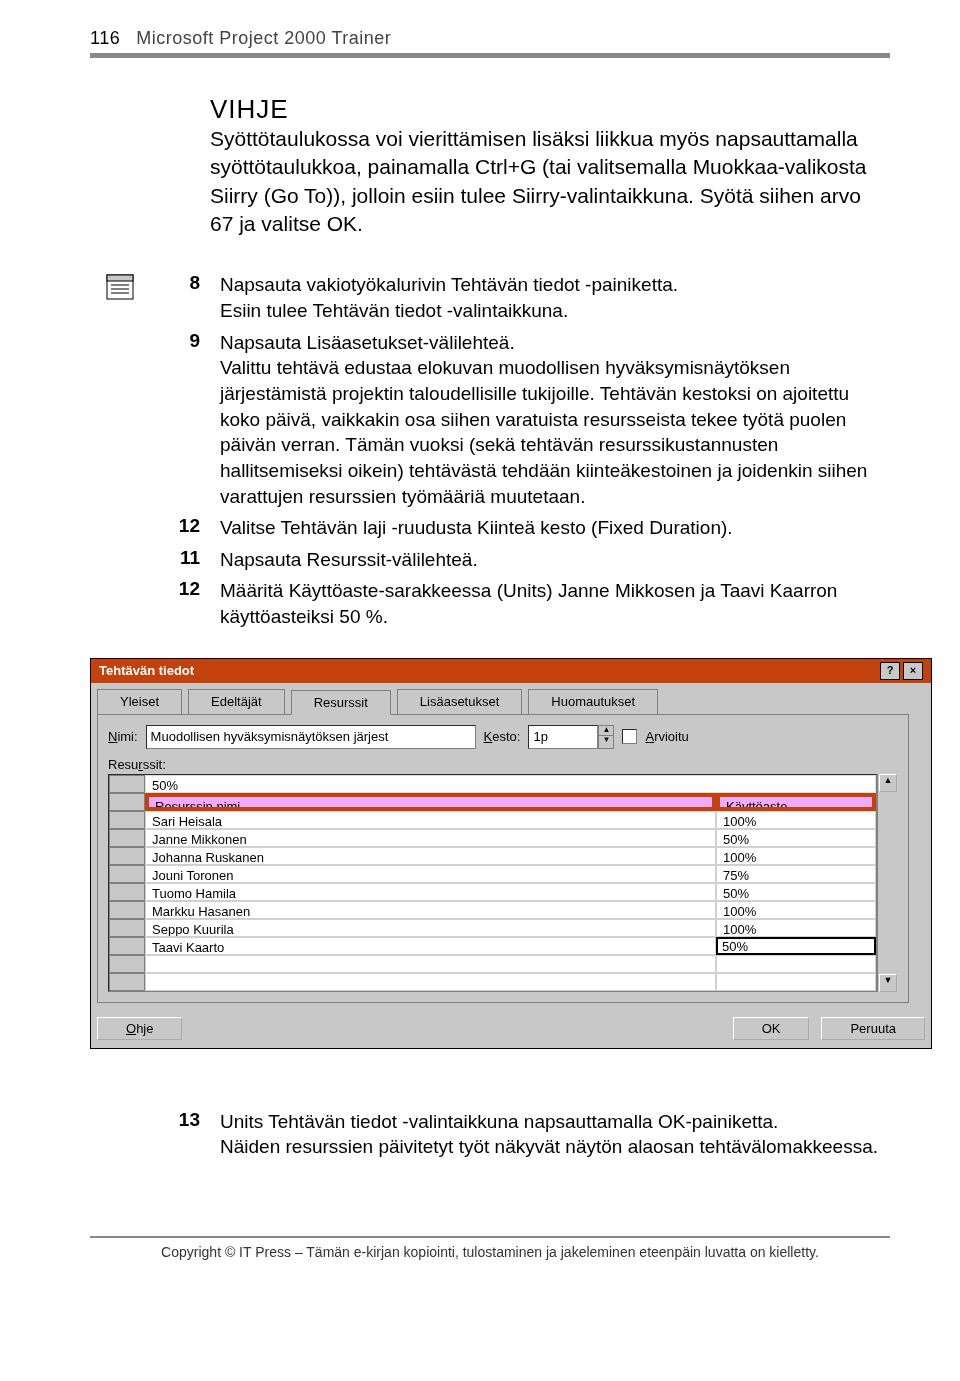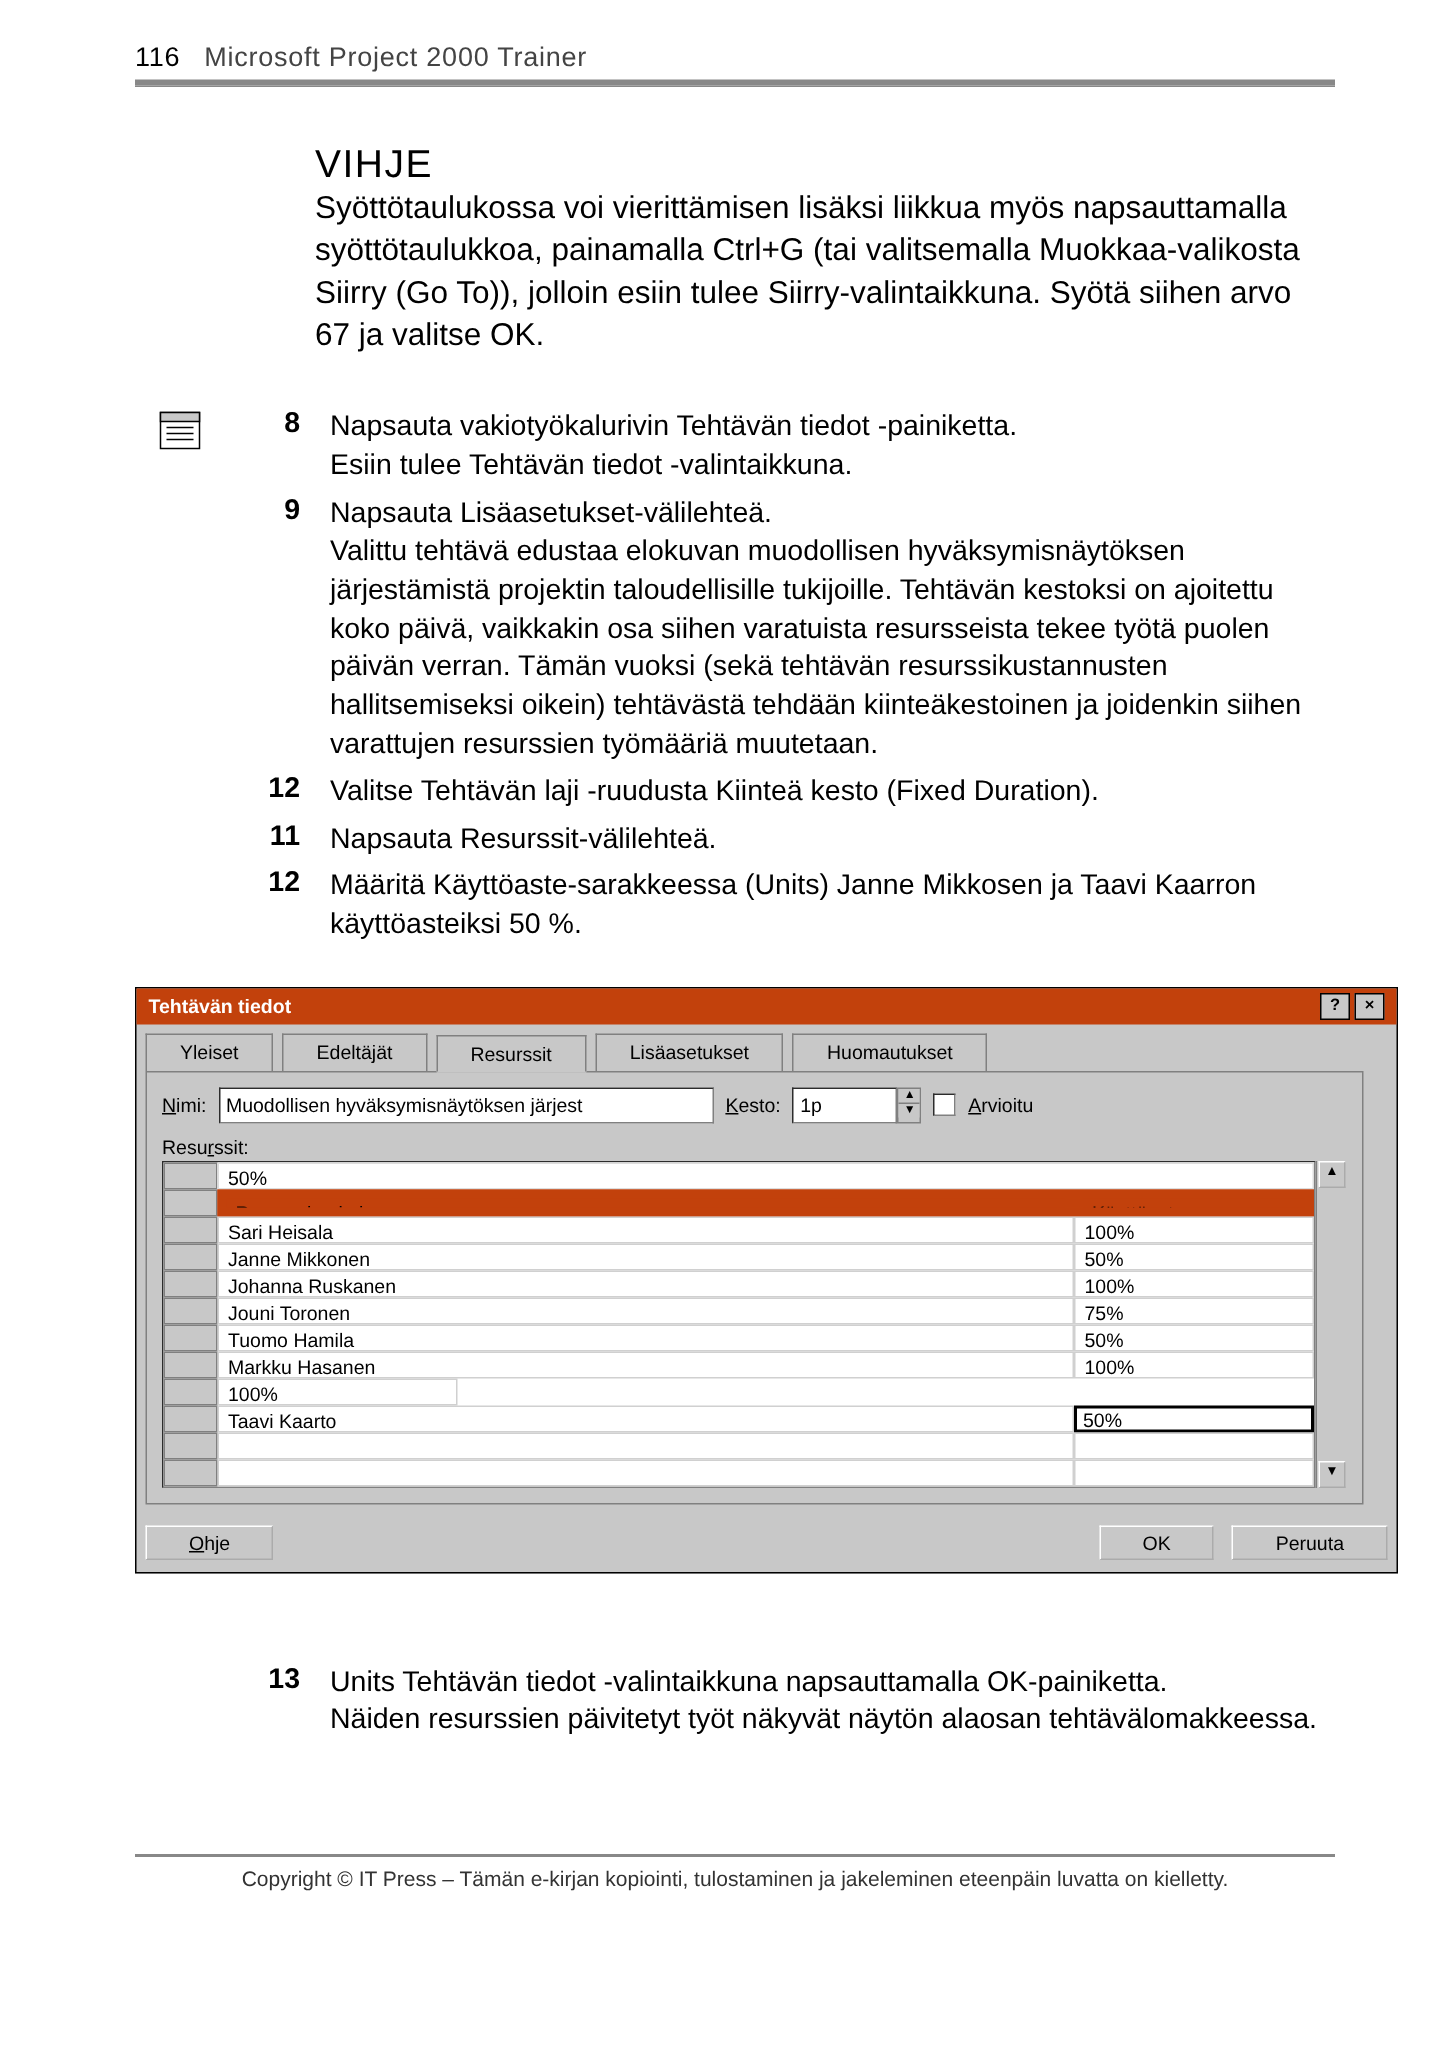--- a/index.html
+++ b/index.html
@@ -32,21 +32,21 @@
   .dlg-row { display:flex; align-items:center; gap:8px; margin-bottom:8px; }
   .dlg-label { font-size:13px; }
   .dlg-label u { text-decoration:underline; }
   .dlg-input { background:#fff; border:1px inset #808080; height:20px; padding:1px 4px; font-size:13px; }
   .dlg-spin { display:flex;border-radius:10px; }
   .dlg-spin-btns { display:flex; flex-direction:column; border:1px solid #808080; }
   .sp { width:14px; height:9px; background:#c8c8c8; border-bottom:1px solid #808080; font-size:8px; text-align:center; line-height:8px; }
   .dlg-check { width:13px; height:13px; border:1px inset #808080; background:#fff; display:inline-block; }
   .grid { border:1px inset #808080; background:#fff; }
   .grid-head, .grid-row { display:flex; }
-  .grid-head .gc { background:#c2410c; border:6px solid #c2410c; }
+  .grid-head .gc { background:#f0abfc; border:4px solid #c2410c; }
   .gc { border:1px solid #d0d0d0; padding:2px 6px; font-size:13px; height:18px; box-sizing:border-box; overflow:hidden; }
   .gc.idx { width:36px; background:#c8c8c8; border:1px solid #808080; text-align:center; }
   .gc.name { flex:1; }
   .gc.pct  { width:160px; }
   .gc.pct.editing { background:#fff; border:2px solid #000; padding:0 4px; }
   .grid-scroll { width:20px; background:#c8c8c8; border-left:1px solid #808080; display:flex; flex-direction:column; justify-content:space-between; align-items:center; }
   .grid-wrap { display:flex; }
   .grid-body { flex:1; }
   .sb-btn { width:16px; height:16px; border:1px outset #fff; background:#c8c8c8; font-size:9px; text-align:center; }
   .dlg-buttons { display:flex; justify-content:space-between; padding:8px 6px; }
@@ -185,20 +185,21 @@
                 <div class="gc name">Tuomo Hamila</div>
                 <div class="gc pct">50%</div>
               </div>
             <div class="grid-row">
                 <div class="gc idx"></div>
                 <div class="gc name">Markku Hasanen</div>
                 <div class="gc pct">100%</div>
               </div>
             <div class="grid-row">
                 <div class="gc idx"></div>
+                <div class="gc name">Seppo Kuurila</div>
                 <div class="gc pct">100%</div>
               </div>
             <div class="grid-row">
                 <div class="gc idx"></div>
                 <div class="gc name">Taavi Kaarto</div>
                 <div class="gc pct editing">50%</div>
               </div>
             <div class="grid-row">
                 <div class="gc idx"></div>
                 <div class="gc name"></div>

